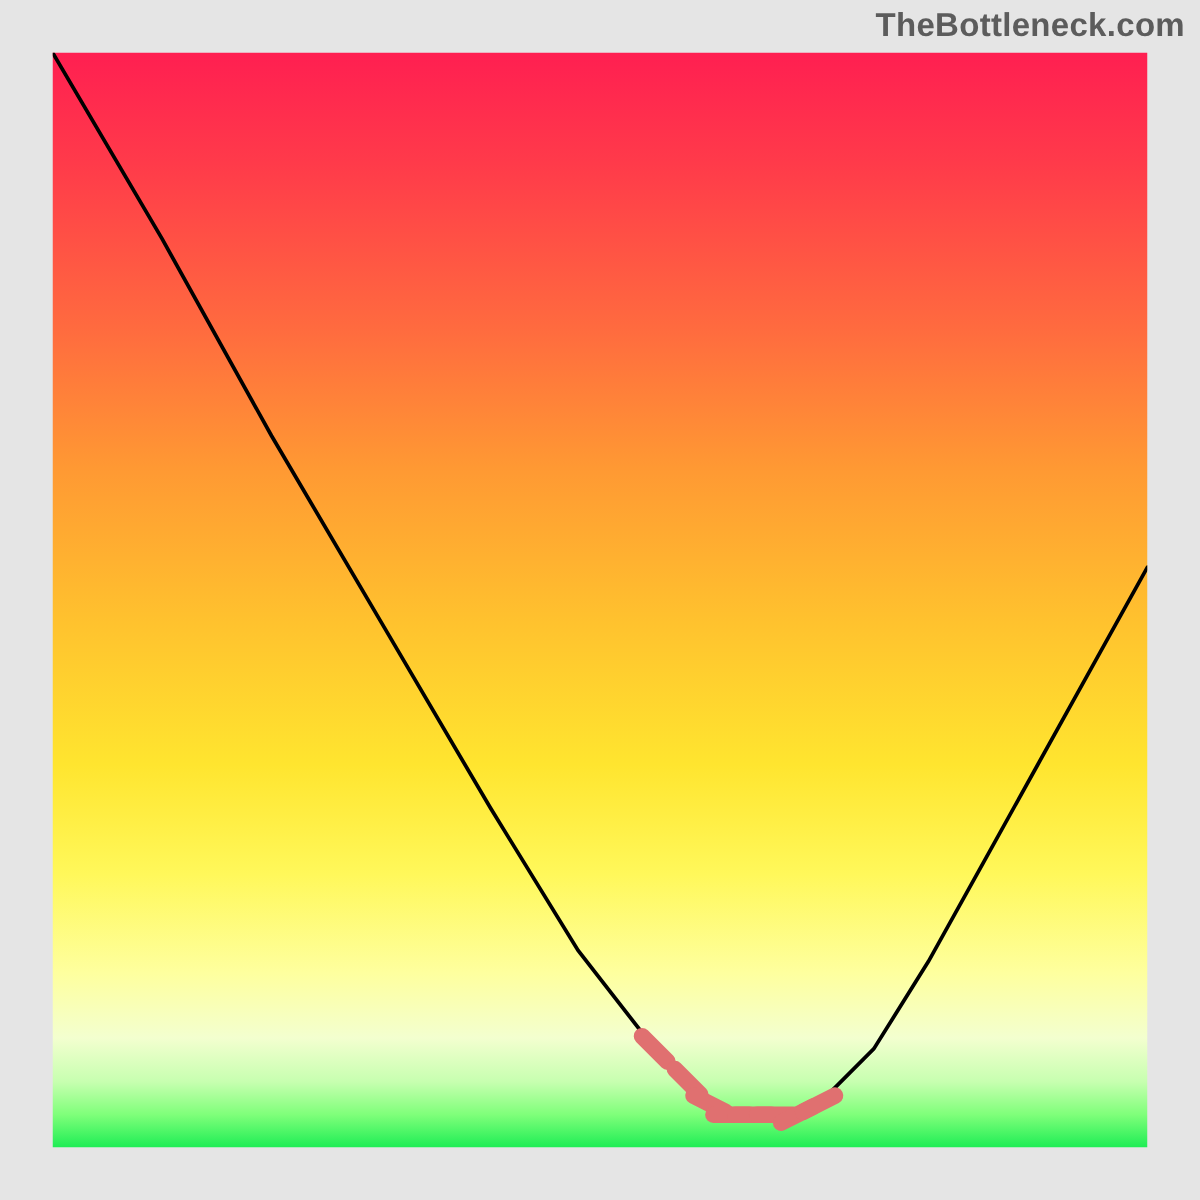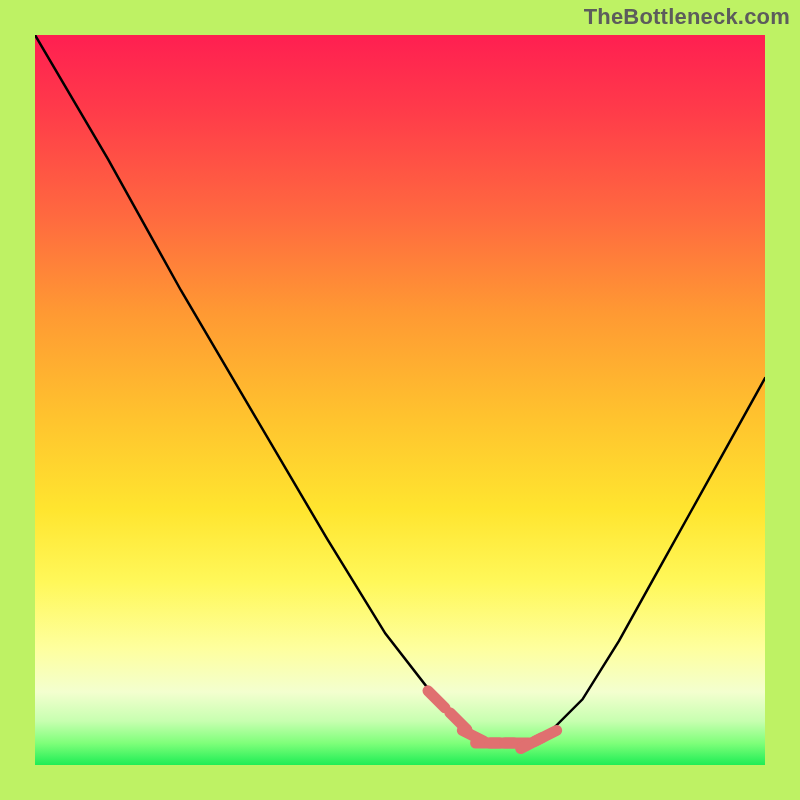--- a/index.html
+++ b/index.html
@@ -10,21 +10,21 @@
     background: #000;
     overflow: hidden;
     font-family: Arial, Helvetica, sans-serif;
   }
   .frame {
     position: absolute;
     left: 0;
     top: 0;
     width: 800px;
     height: 800px;
-    background: #bef264;
+    background: #e5e5e5;
   }
   .watermark {
     position: absolute;
     top: 4px;
     right: 10px;
     color: #5c5c5c;
     font-size: 22px;
     font-weight: 600;
     letter-spacing: 0.2px;
     user-select: none;

